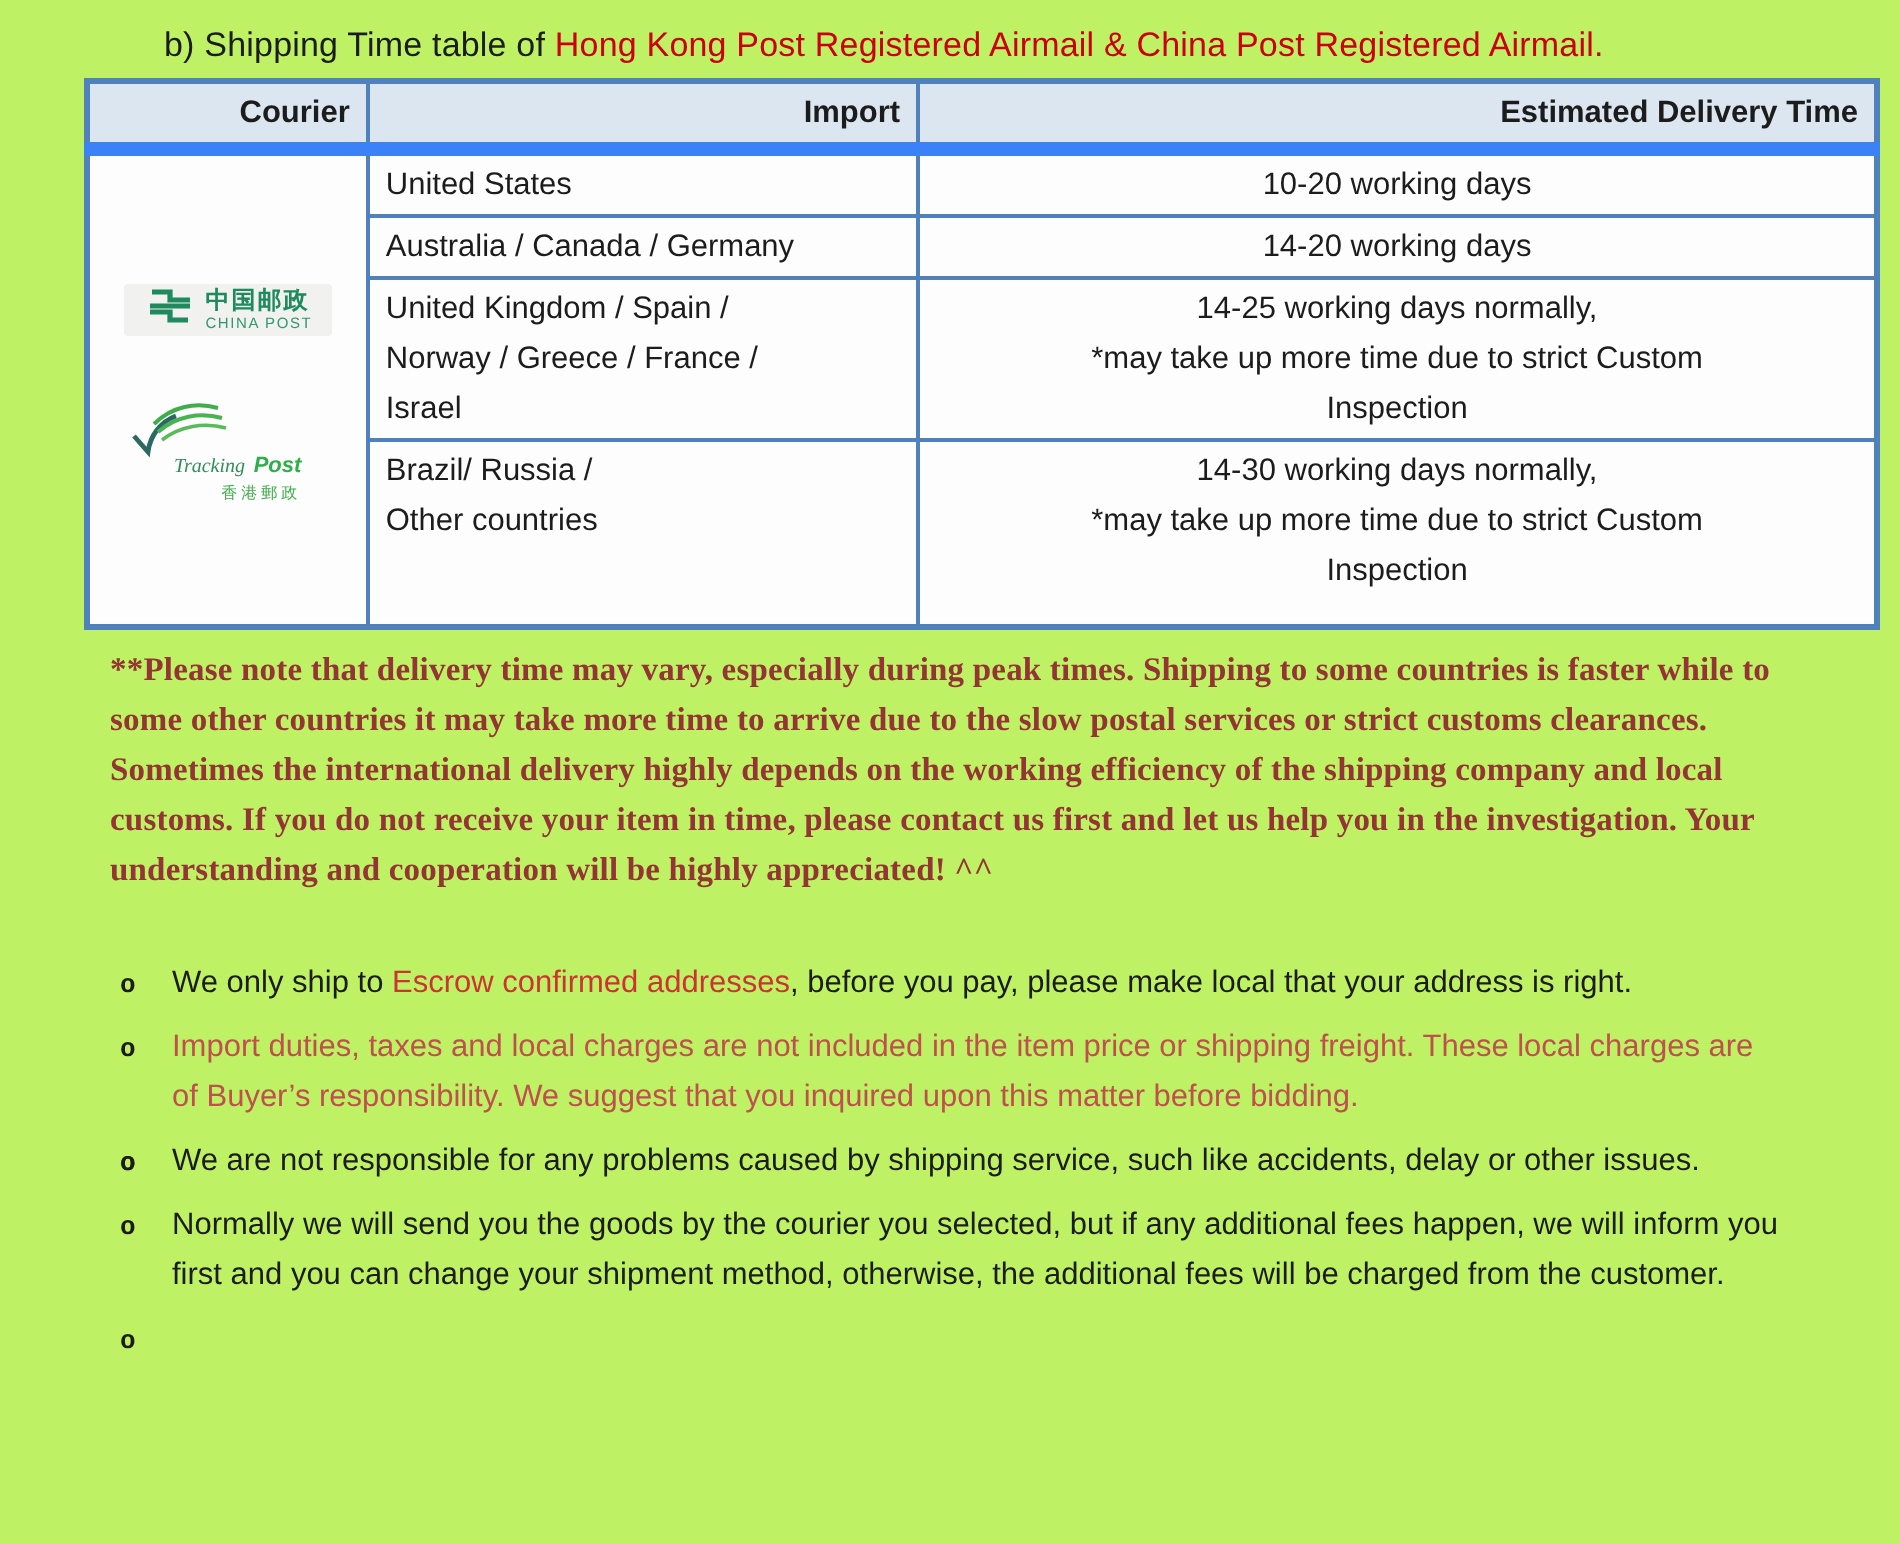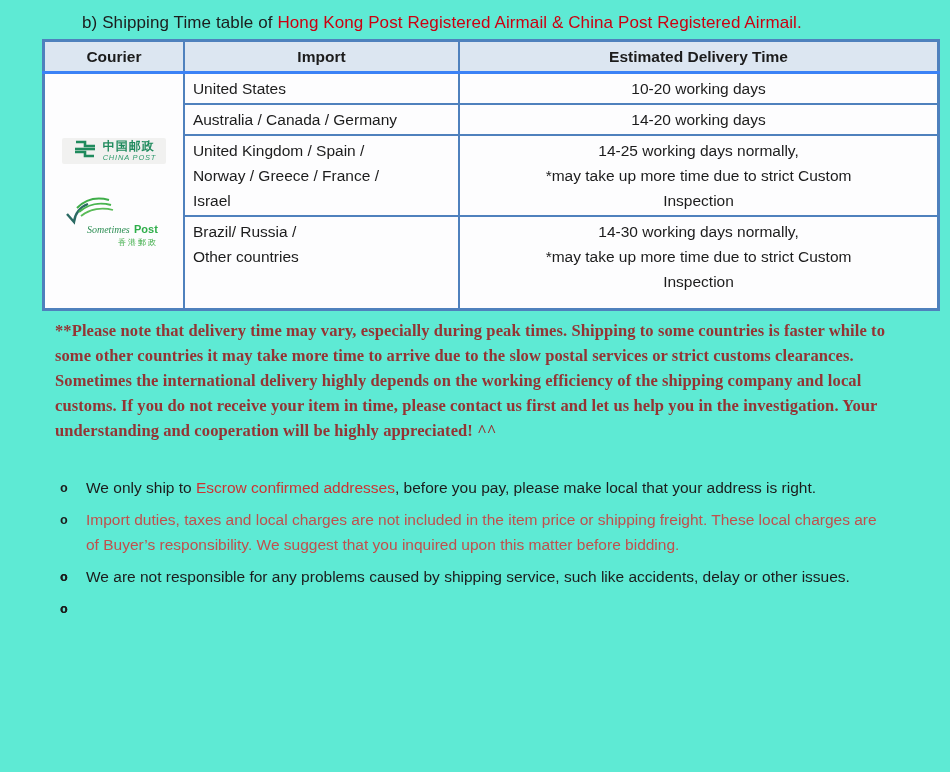--- a/index.html
+++ b/index.html
@@ -1,55 +1,55 @@
 <!DOCTYPE html>
 <html><head>
 <meta charset="utf-8">
 <style>
   html,body{margin:0;padding:0;background:#ffffff;}
   .page{
-    position:relative;width:950px;height:772px;background:#5eead4;
+    position:relative;width:950px;height:772px;background:#bef264;
     font-family:"Liberation Sans",sans-serif;color:#1c1c1c;overflow:hidden;
   }
   
   .title{margin:13px 0 6px 82px;font-size:17px;letter-spacing:.1px;}
   .title .red{color:#cc0011;}
   
   table.shipping{
     border-collapse:collapse;margin-left:42px;width:898px;
     border:3px solid #4f81bd;background:#fdfdfe;
   }
   table.shipping th,table.shipping td{
     border:2px solid #4f81bd;font-size:15.5px;padding:2px 8px;
   }
   table.shipping thead th{
-    background:#dce6f1;font-weight:bold;text-align:center;height:25px;
-    border-bottom:3px solid #3b82f6;
+    background:#dce6f1;font-weight:bold;text-align:right;height:25px;
+    border-bottom:7px solid #3b82f6;
   }
   td.country{text-align:left;white-space:pre-line;vertical-align:top;padding-top:3px;line-height:25px;}
   td.time{text-align:center;white-space:pre-line;vertical-align:top;padding-top:3px;line-height:25px;}
   tr.r-small{height:27px;}
   tr.r-last td{padding-bottom:14px;}
   td.courier-cell{
     width:122px;vertical-align:middle;text-align:center;padding:6px 4px;
   }
   
   .cp-logo{
     display:flex;align-items:center;justify-content:center;gap:5px;
     background:#f1f1f0;border-radius:2px;width:104px;height:26px;margin:2px auto 30px auto;
   }
   .cp-text{text-align:left;line-height:1;}
   .cp-cn{color:#1f8a5d;font-weight:bold;font-size:12px;letter-spacing:1px;}
-  .cp-en{color:#2f9a6d;font-size:7.5px;letter-spacing:.8px;margin-top:2px;font-style:italic;}
+  .cp-en{color:#2f9a6d;font-size:7.5px;letter-spacing:.8px;margin-top:2px;}
   
   .hk-logo{position:relative;width:110px;height:52px;margin:0 auto;}
   .hk-bird{position:absolute;left:4px;top:0;}
   .hk-text{position:absolute;left:28px;top:26px;text-align:left;line-height:1;white-space:nowrap;}
   .hk-name{font-family:"Liberation Serif",serif;font-style:italic;color:#2e8f55;font-size:10px;}
-  .hk-post{font-weight:bold;color:#2fae4a;font-size:11px;}
+  .hk-post{font-weight:bold;color:#2fae4a;font-size:11px;font-style:italic;}
   .hk-cn{color:#3fae49;font-size:8px;letter-spacing:2px;margin-top:3px;text-align:right;}
   
   .notice{
     margin:7px 0 0 55px;width:842px;
     font-family:"Liberation Serif",serif;font-weight:bold;
     color:#943434;font-size:16.5px;line-height:25px;letter-spacing:.1px;
   }
   
   ul.points{
     list-style:none;margin:32px 0 0 0;padding:0 60px 0 60px;
@@ -108,21 +108,21 @@
           <div class="hk-logo">
             <span class="hk-bird">
               <svg width="52" height="34" viewBox="0 0 52 34" fill="none">
                 <path d="M4 20 L11 28 C12 20 17 13 25 10" stroke="#2b6a63" stroke-width="2.4" fill="none"></path>
                 <path d="M14 14 C23 5 35 3 46 6" stroke="#3fae49" stroke-width="2" fill="none"></path>
                 <path d="M16 18 C25 10 37 8 48 11" stroke="#49b44f" stroke-width="2" fill="none"></path>
                 <path d="M18 22 C27 15 39 13 50 16" stroke="#59bb57" stroke-width="1.8" fill="none"></path>
               </svg>
             </span>
             <span class="hk-text">
-              <span class="hk-name">Sometimes</span>
+              <span class="hk-name">Tracking</span>
               <span class="hk-post">Post</span>
               <div class="hk-cn">香港郵政</div>
             </span>
           </div>
         </td>
         <td class="country">United States</td>
         <td class="time">10-20 working days</td>
       </tr>
       <tr class="r-small">
         <td class="country">Australia / Canada / Germany</td>
@@ -159,19 +159,20 @@
     </li>
     <li>
       <span class="marker">o</span>
     </li>
     <li>
       <span class="marker">o</span>
       <span>We are not responsible for any problems caused by shipping service, such like accidents, delay or other issues.</span>
     </li>
     <li>
       <span class="marker">o</span>
+      <span>Normally we will send you the goods by the courier you selected, but if any additional fees happen, we will inform you first and you can change your shipment method, otherwise, the additional fees will be charged from the customer.</span>
     </li>
     <li>
       <span class="marker">o</span>
     </li>
   </ul>
 
 </div>
 
 </body></html>

